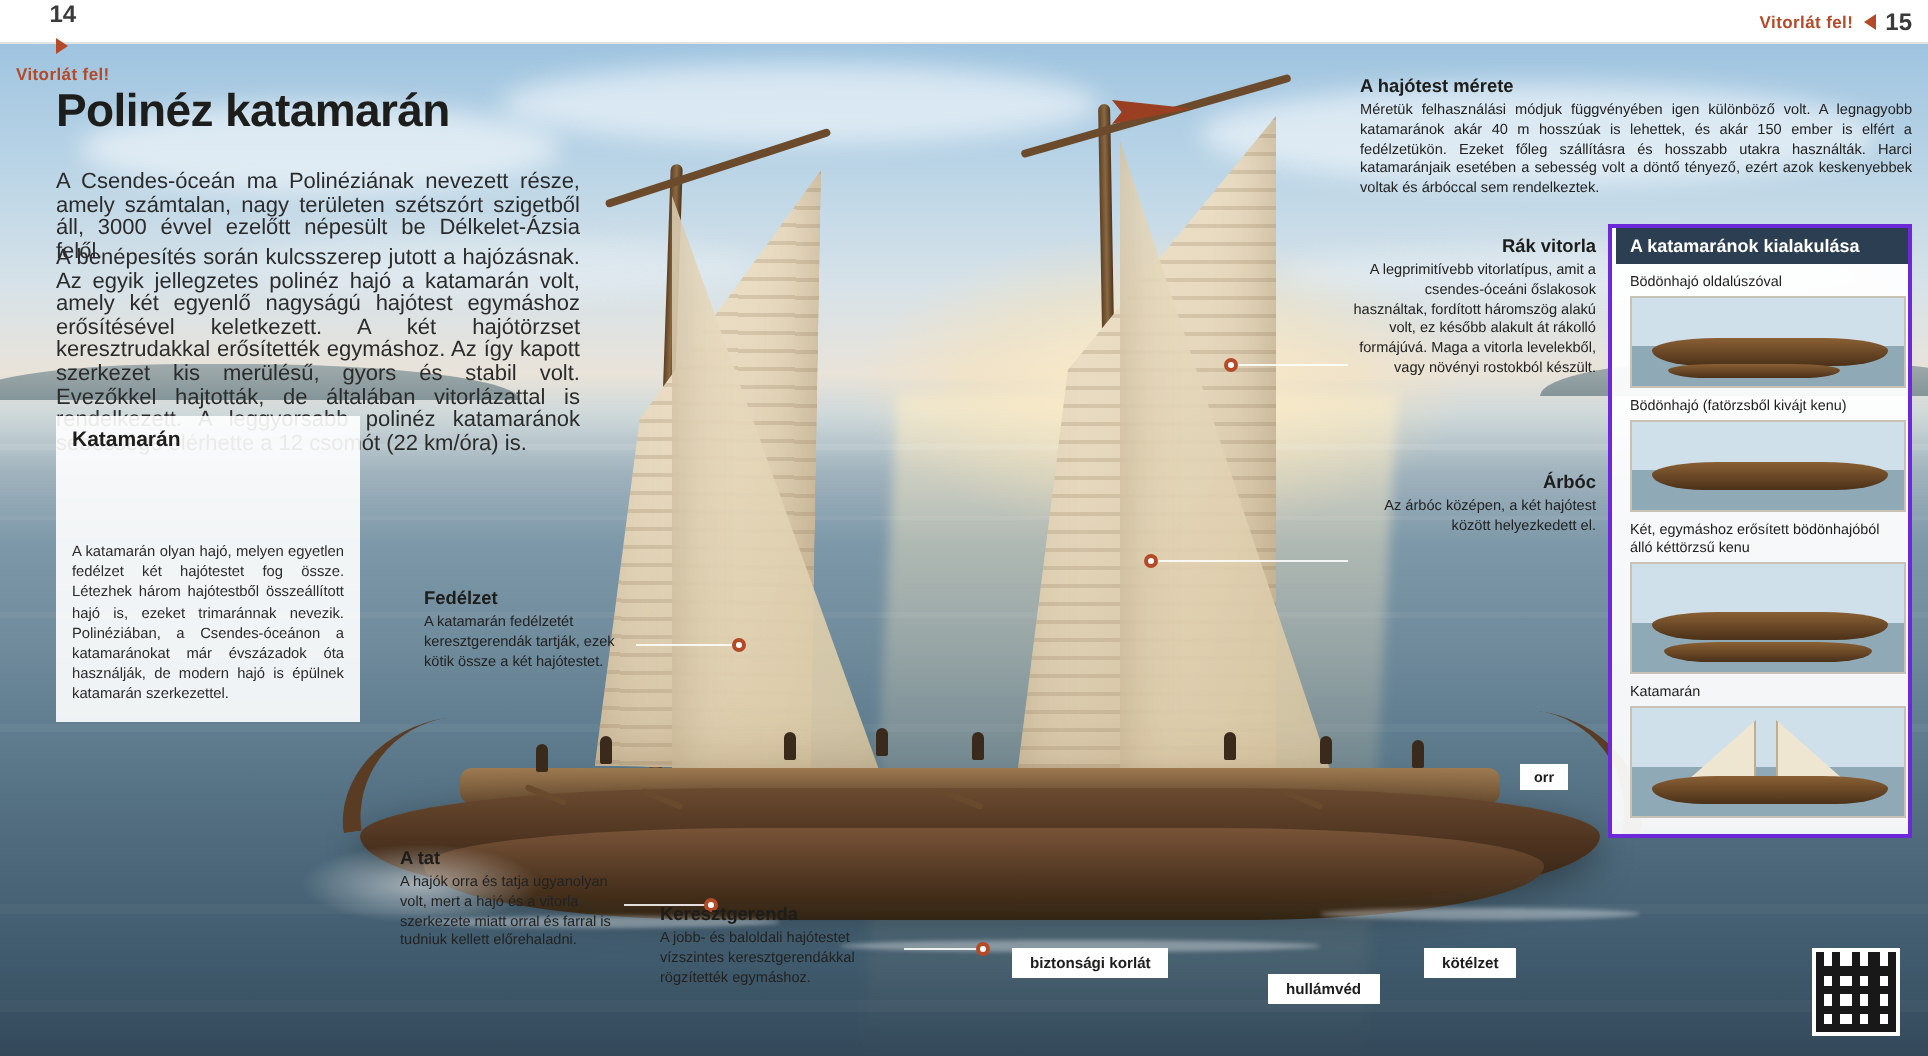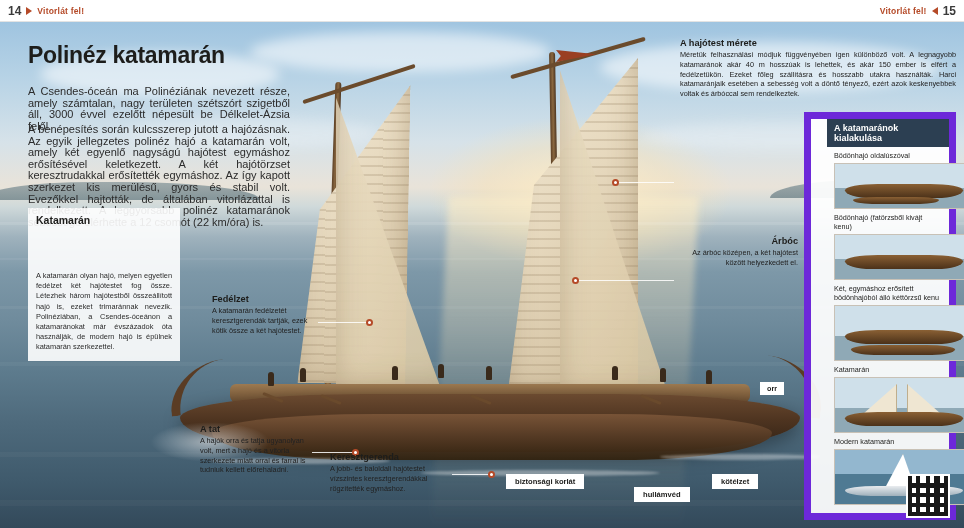--- a/index.html
+++ b/index.html
@@ -21,21 +21,21 @@
     position: absolute; top: 0; left: 0; width: 964px; height: 22px;
     background: #ffffff;
     border-bottom: 1px solid #e3e3e3;
     z-index: 40;
   }
   .folio-left, .folio-right {
     position: absolute; top: 0; height: 22px;
     display: flex; align-items: center; gap: 5px;
     font-size: 9px; color: #b54a28; font-weight: bold;
   }
-  .folio-left { left: 8px; }
+  .folio-left { left: 8px; flex-direction: column; }
   .folio-right { right: 8px; }
   .folio-num { font-size: 12px; color: #3b3b3b; font-weight: bold; }
   .tri { width: 0; height: 0; border-top: 4px solid transparent; border-bottom: 4px solid transparent; }
   .tri-r { border-left: 6px solid #b54a28; }
   .tri-l { border-right: 6px solid #b54a28; }
   .folio-title { font-size: 8.5px; color: #b54a28; letter-spacing: .2px; }
 
   
   .scene {
     position: absolute; left: 0; top: 22px; width: 964px; height: 506px;
@@ -205,22 +205,22 @@
       radial-gradient(circle at 30% 35%, #d8b48c 0 16px, rgba(0,0,0,0) 17px),
       radial-gradient(circle at 62% 30%, #c79a70 0 18px, rgba(0,0,0,0) 19px),
       linear-gradient(to bottom, #6d4f3a, #8a6a4e 45%, #3f2d20);
     border: 1px solid #b9b3aa;
   }
 
   
   .gallery {
     position: absolute; right: 8px; top: 112px; width: 152px;
     background: rgba(255,255,255,.93);
-    padding: 0 0 8px 16px;
-    border: 7px solid #6d28d9;
+    padding: 0 0 8px 2px;
+    border: 2px solid #6d28d9;
   }
   .gallery-head {
     background: #2c3f52; color: #fff; font-size: 9px; font-weight: bold;
     padding: 4px 7px;
   }
   .gitem { padding: 4px 7px 0 7px; }
   .gcap { font-size: 7.2px; color: #1d1d1b; margin-bottom: 3px; }
   .gimg {
     width: 138px; height: 46px; border: 1px solid #c8c1b6;
     background: linear-gradient(to bottom, #cfe0ea 0 55%, #8fa9b6 55% 100%);
@@ -420,34 +420,31 @@
 
     <div class="gitem">
       <div class="gcap">Katamarán</div>
       <div class="gimg tall">
         <div class="gsail" style="left:28px; top:6px; width:34px; height:30px; clip-path:polygon(100% 0,100% 100%,0 100%);"></div>
         <div class="gsail" style="left:72px; top:6px; width:34px; height:30px; clip-path:polygon(0 0,100% 100%,0 100%);"></div>
         <div class="boatshape" style="bottom:6px;"></div>
       </div>
     </div>
 
-    <div class="gitem">
-      <div class="gcap">Modern katamarán</div>
-      <div class="gimg tall photo">
-        <div class="gsail" style="left:50px; top:4px; width:30px; height:34px; clip-path:polygon(60% 0,100% 100%,0 100%); background:#ffffff;"></div>
-        <div class="boatshape" style="bottom:8px; height:10px; background:linear-gradient(to bottom,#e9ecef,#9fb0bb);"></div>
-      </div>
-    </div>
   </div>
 
   <div class="callout co-hajomeret">
     <h4>A hajótest mérete</h4>
     <p>Méretük felhasználási módjuk függvényében igen különböző volt. A legnagyobb katamaránok akár 40 m hosszúak is lehettek, és akár 150 ember is elfért a fedélzetükön. Ezeket főleg szállításra és hosszabb utakra használták. Harci katamaránjaik esetében a sebesség volt a döntő tényező, ezért azok keskenyebbek voltak és árbóccal sem rendelkeztek.</p>
   </div>
 
+  <div class="callout co-rakvitorla right-align">
+    <h4>Rák vitorla</h4>
+    <p>A legprimitívebb vitorlatípus, amit a csendes-óceáni őslakosok használtak, fordított háromszög alakú volt, ez később alakult át rákolló formájúvá. Maga a vitorla levelekből, vagy növényi rostokból készült.</p>
+  </div>
 
   <div class="callout co-arboc right-align">
     <h4>Árbóc</h4>
     <p>Az árbóc középen, a két hajótest között helyezkedett el.</p>
   </div>
 
   <div class="callout co-fedelzet">
     <h4>Fedélzet</h4>
     <p>A katamarán fedélzetét keresztgerendák tartják, ezek kötik össze a két hajótestet.</p>
   </div>

